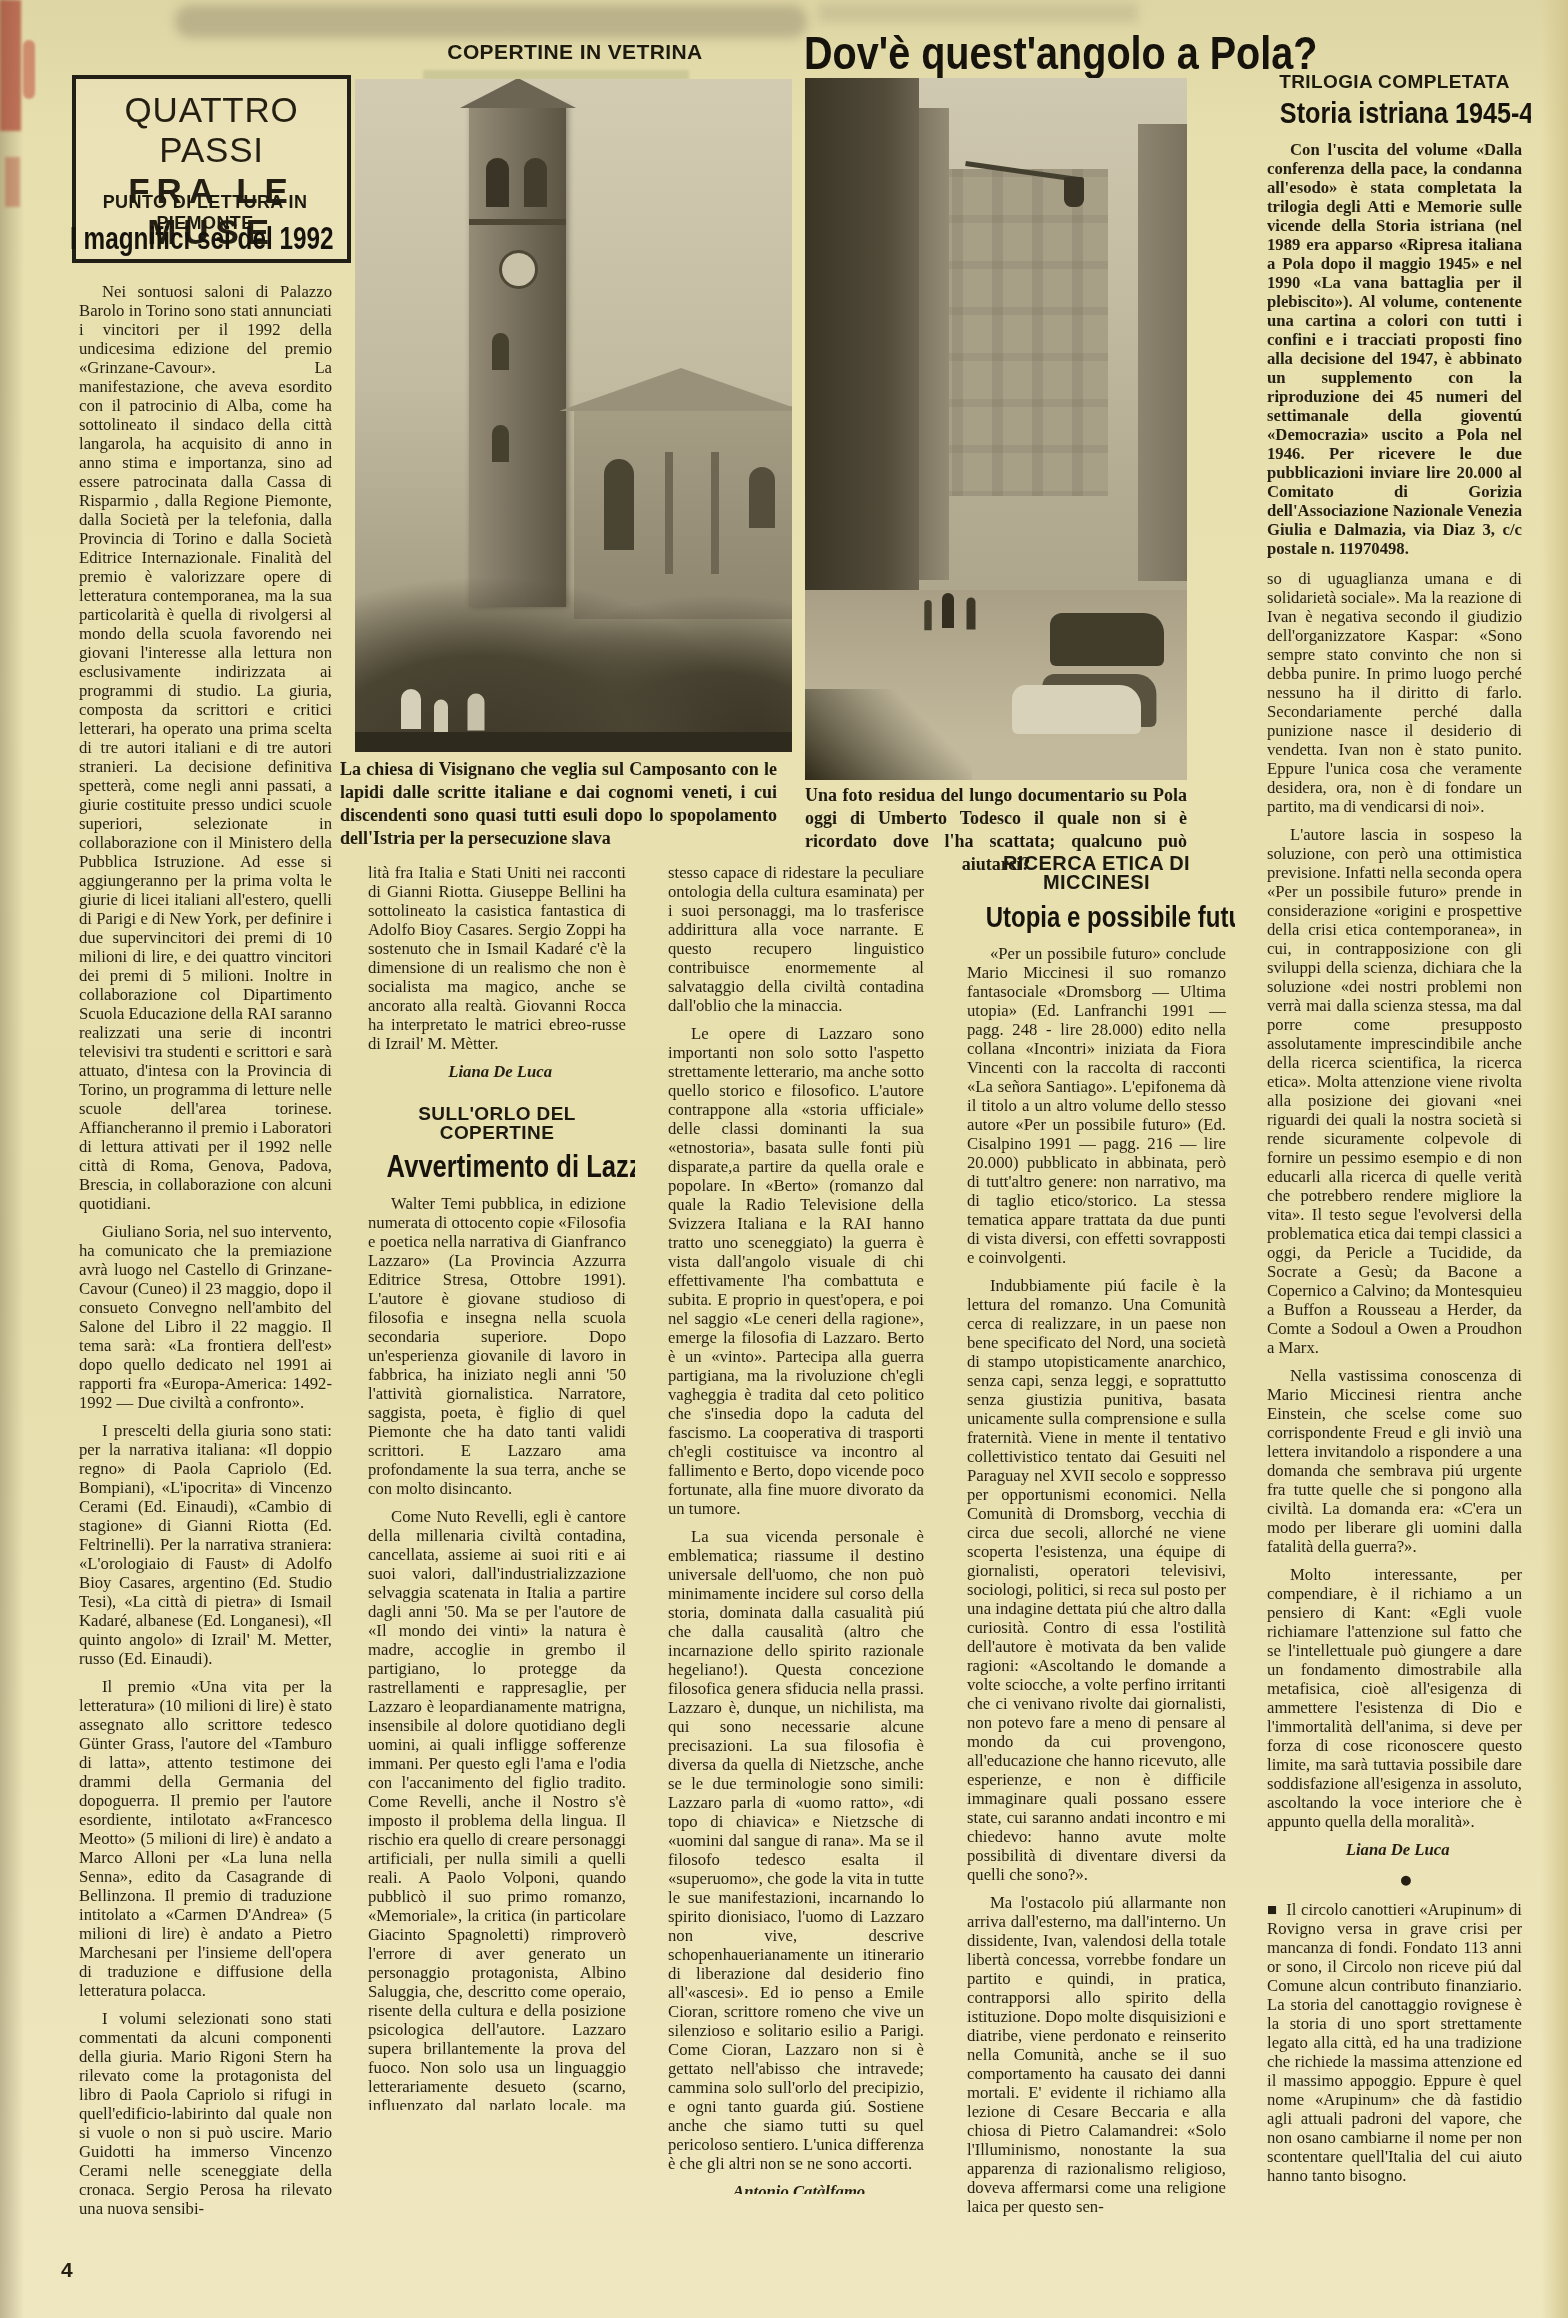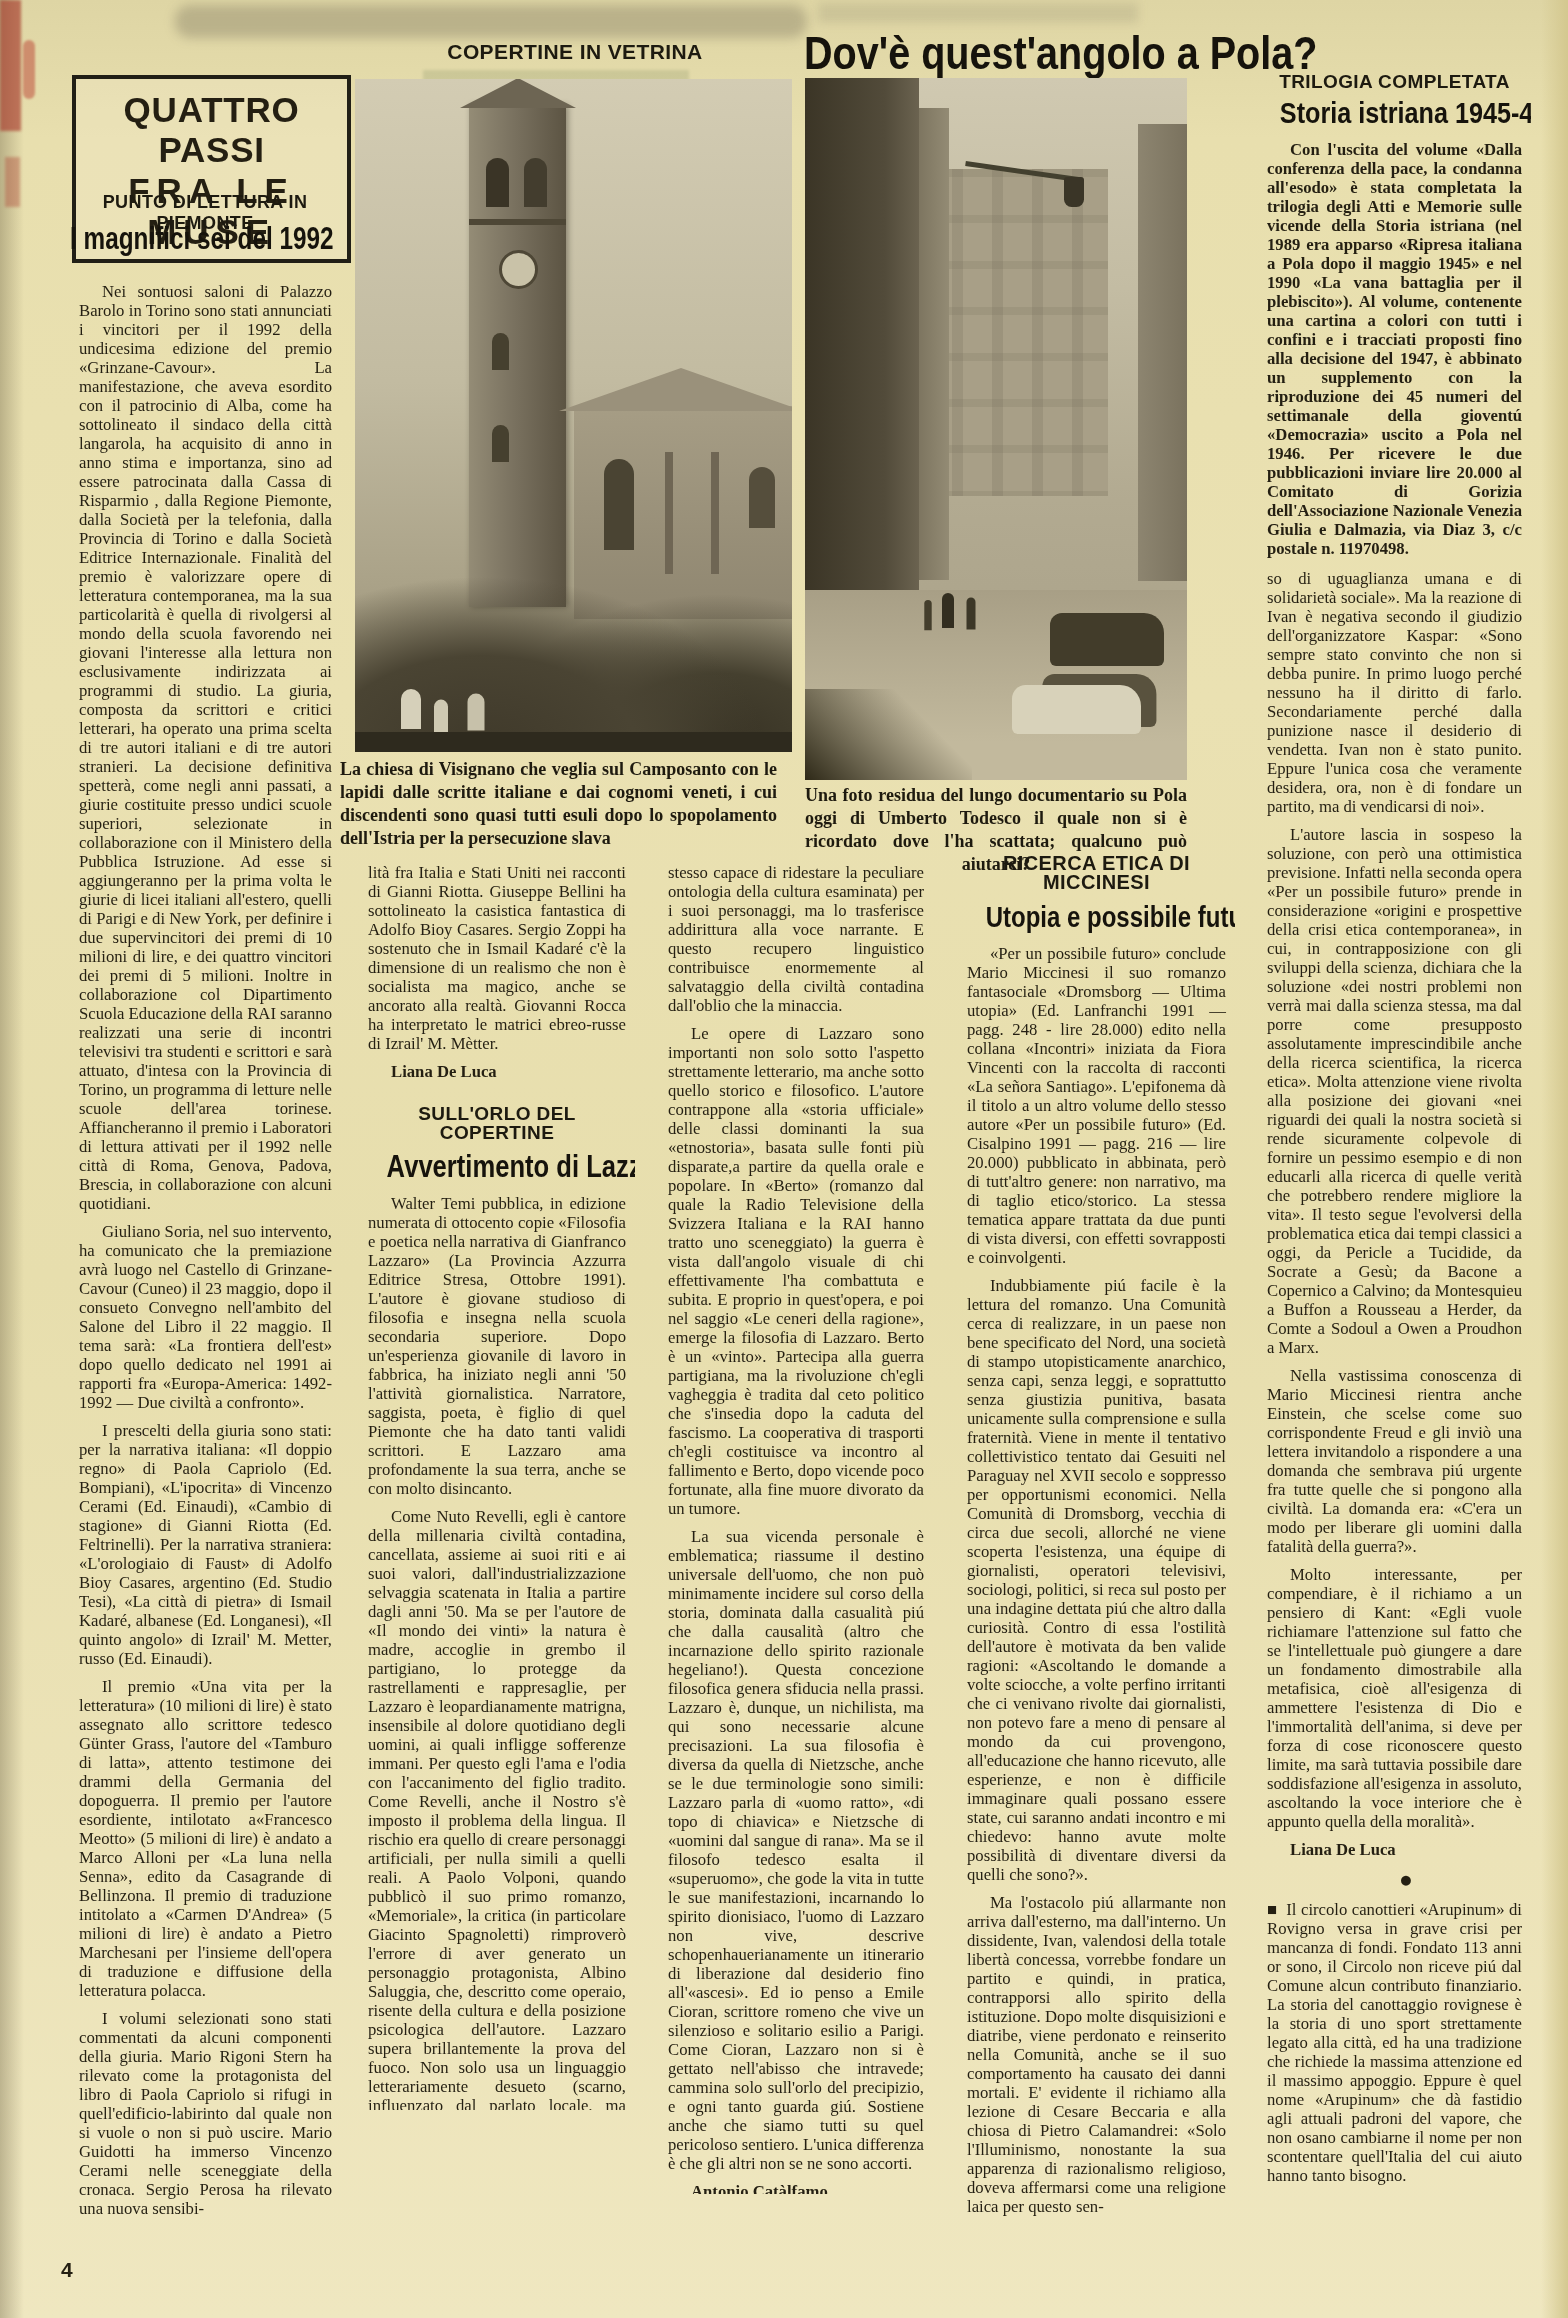--- a/index.html
+++ b/index.html
@@ -21,24 +21,24 @@
   .red2{left:23px;top:40px;width:12px;height:59px;background:#bb4434;opacity:.5;filter:blur(0.8px);border-radius:6px;}
   .red3{left:4.6px;top:157px;width:15px;height:50px;background:#a83226;opacity:.35;filter:blur(1.5px);}
   
   .kicker{font-family:"Liberation Sans",sans-serif;font-weight:bold;text-align:center;color:#1d1a10;letter-spacing:0.4px;}
   .headline{font-family:"Liberation Sans",sans-serif;font-weight:bold;color:#16130c;white-space:nowrap;}
   .squeeze{display:inline-block;transform:scaleX(.76);transform-origin:0 50%;}
   .squeeze-c{display:block;text-align:center;transform:scaleX(.8);transform-origin:50% 50%;white-space:nowrap;}
   .col{font-size:16.7px;line-height:19px;text-align:justify;color:#241f12;}
   .col p{margin:9px;text-indent:23px;hyphens:auto;}
   .col p.noindent{text-indent:0;}
-  .byline{font-weight:bold;text-align:left;padding-right:16.7px;text-indent:0;}
+  .byline{font-weight:bold;text-align:center;padding-right:16.7px;text-indent:0;font-style:italic;}
   .caption{font-weight:bold;font-size:18px;line-height:23px;text-align:justify;color:#1e1a0f;}
   .musebox{border:4.6px solid #211f16;padding:10.7px 4.6px 7.6px 4.6px;text-align:center;background:rgba(240,233,200,.35);}
-  .musebox .l1{font-family:"Liberation Sans",sans-serif;font-weight:bold;font-size:35px;line-height:40px;letter-spacing:0.8px;}
+  .musebox .l1{font-family:"Liberation Sans",sans-serif;font-weight:normal;font-size:35px;line-height:40px;letter-spacing:0.8px;}
   .musebox .l2{font-family:"Liberation Sans",sans-serif;font-weight:bold;font-size:35px;line-height:41px;letter-spacing:6.9px;}
   
   .photo{overflow:hidden;background:#c7c0a6;box-shadow:inset 0 0 35px rgba(40,34,22,.45);}
   .photo *{position:absolute;}
   .centerline{text-align:center;text-indent:0;font-size:23px;line-height:23px;}
 </style>
 </head>
 <body>
 
 <div id="page">

